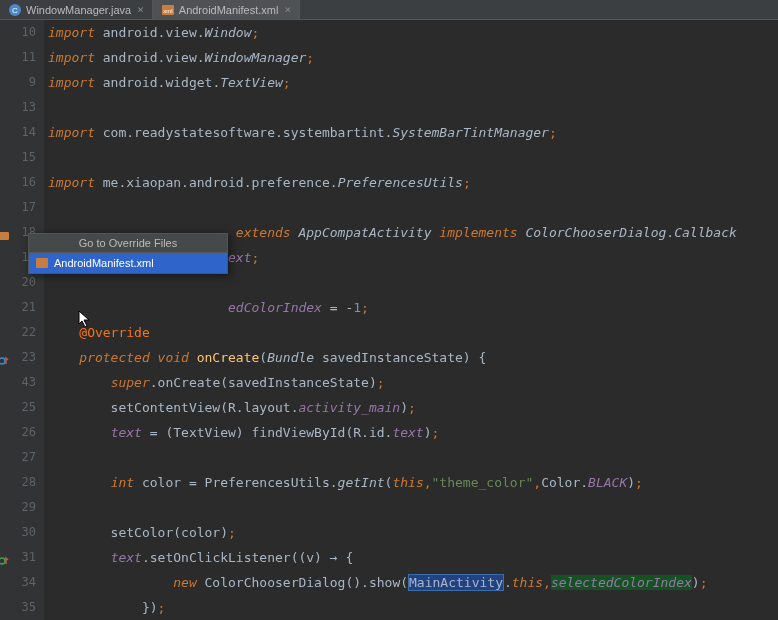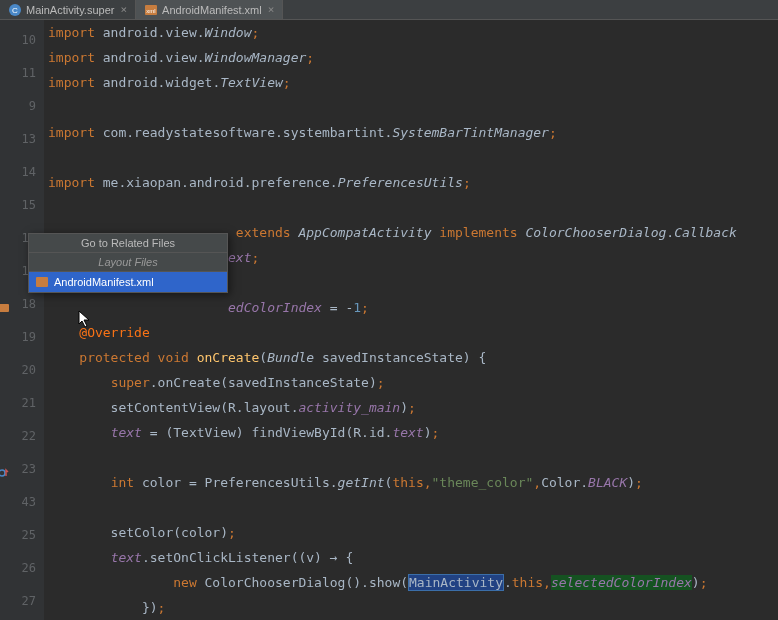--- a/index.html
+++ b/index.html
@@ -36,38 +36,38 @@
   width: 44px;
   background: #313335;
   text-align: right;
   padding-right: 8px;
   color: #606366;
   font-size: 12px;
   line-height: 25px;
   user-select: none;
   position: relative;
 }
-.gutter-line { height: 25px; position: relative; margin-top: 8px; }
+.gutter-line { height: 25px; position: relative; }
 .gutter-marker {
   position: absolute;
   left: -2px;
   top: 6px;
   width: 12px;
   height: 12px;
 }
 .code {
   flex: 1;
   padding-left: 4px;
   line-height: 25px;
   font-size: 13px;
   white-space: pre;
   position: relative;
 }
 .code-line { height: 25px; }
-.kw { color: #cc7832; }
+.kw { color: #cc7832; font-style: italic; }
 .pkg { color: #a9b7c6; }
 .cls { color: #a9b7c6; font-style: italic; }
 .str { color: #6a8759; }
 .num { color: #6897bb; }
 .ann { color: #f97316; }
 .fld { color: #9876aa; font-style: italic; }
 .fn { color: #ffc66d; }
 .stc { color: #a9b7c6; font-style: italic; }
 .param { color: #a9b7c6; margin-top: 12px; }
 .op { color: #a9b7c6; }
@@ -123,21 +123,21 @@
 <body>
 
 <div class="tab-bar">
   <div class="tab">
     <span class="tab-icon">
       <svg viewBox="0 0 14 14">
           <circle cx="7" cy="7" r="6" fill="#4a88c7"></circle>
           <text x="7" y="10" text-anchor="middle" fill="#fff" font-size="8" font-family="sans-serif">C</text>
         </svg>
     </span>
-    <span class="tab-label">MainActivity.super</span>
+    <span class="tab-label">WindowManager.java</span>
     <span class="tab-close">×</span>
   </div>
   <div class="tab active">
     <span class="tab-icon">
       <svg viewBox="0 0 14 14">
           <rect x="1" y="2" width="12" height="10" rx="1" fill="#c77d3f"></rect>
           <text x="7" y="10" text-anchor="middle" fill="#fff" font-size="6" font-family="sans-serif">xml</text>
         </svg>
     </span>
     <span class="tab-label">AndroidManifest.xml</span>
@@ -177,22 +177,21 @@
             <circle cx="4" cy="6" r="3" fill="none" stroke="#499c54" stroke-width="1.5"></circle>
             <path d="M8 9 L8 3 L10 5" fill="none" stroke="#c75450" stroke-width="1.5"></path>
           </svg></span></div>
       <div class="gutter-line">34</div>
       <div class="gutter-line">35</div>
     </div>
   <div class="code" id="code"><div class="code-line"><span class="kw">import </span><span class="pkg">android</span><span class="op">.</span><span class="pkg">view</span><span class="op">.</span><span class="cls">Window</span><span class="sc">;</span></div><div class="code-line"><span class="kw">import </span><span class="pkg">android</span><span class="op">.</span><span class="pkg">view</span><span class="op">.</span><span class="cls">WindowManager</span><span class="sc">;</span></div><div class="code-line"><span class="kw">import </span><span class="pkg">android</span><span class="op">.</span><span class="pkg">widget</span><span class="op">.</span><span class="cls">TextView</span><span class="sc">;</span></div><div class="code-line"></div><div class="code-line"><span class="kw">import </span><span class="pkg">com</span><span class="op">.</span><span class="pkg">readystatesoftware</span><span class="op">.</span><span class="pkg">systembartint</span><span class="op">.</span><span class="cls">SystemBarTintManager</span><span class="sc">;</span></div><div class="code-line"></div><div class="code-line"><span class="kw">import </span><span class="pkg">me</span><span class="op">.</span><span class="pkg">xiaopan</span><span class="op">.</span><span class="pkg">android</span><span class="op">.</span><span class="pkg">preference</span><span class="op">.</span><span class="cls">PreferencesUtils</span><span class="sc">;</span></div><div class="code-line"></div><div class="code-line"><span>                        </span><span class="kw">extends </span><span class="cls">AppCompatActivity </span><span class="kw">implements </span><span class="cls">ColorChooserDialog</span><span class="op">.</span><span class="cls">Callback</span></div><div class="code-line"><span>                       </span><span class="fld">ext</span><span class="sc">;</span></div><div class="code-line"></div><div class="code-line"><span>                       </span><span class="fld">edColorIndex</span><span class="op"> = </span><span class="op">-</span><span class="num">1</span><span class="sc">;</span></div><div class="code-line"><span>    </span><span class="ann">@Override</span></div><div class="code-line"><span>    </span><span class="kw">protected void </span><span class="fn">onCreate</span><span class="op">(</span><span class="cls">Bundle </span><span class="param">savedInstanceState</span><span class="op">) {</span></div><div class="code-line"><span>        </span><span class="kw">super</span><span class="op">.</span><span>onCreate(savedInstanceState)</span><span class="sc">;</span></div><div class="code-line"><span>        setContentView(R.layout.</span><span class="fld">activity_main</span><span class="op">)</span><span class="sc">;</span></div><div class="code-line"><span>        </span><span class="fld">text</span><span class="op"> = (TextView) findViewById(R.id.</span><span class="fld">text</span><span class="op">)</span><span class="sc">;</span></div><div class="code-line"></div><div class="code-line"><span>        </span><span class="kw">int </span><span>color = PreferencesUtils.</span><span class="stc">getInt</span><span class="op">(</span><span class="kw">this</span><span class="sc">,</span><span class="str">"theme_color"</span><span class="sc">,</span><span>Color.</span><span class="fld">BLACK</span><span class="op">)</span><span class="sc">;</span></div><div class="code-line"></div><div class="code-line"><span>        setColor(color)</span><span class="sc">;</span></div><div class="code-line"><span>        </span><span class="fld">text</span><span class="op">.setOnClickListener((v) </span><span class="op">→</span><span class="op"> {</span></div><div class="code-line"><span>                </span><span class="kw">new </span><span>ColorChooserDialog().show(</span><span class="hl-box">MainActivity</span><span class="op">.</span><span class="kw">this</span><span class="sc">,</span><span class="fld hl-sel">selectedColorIndex</span><span class="op">)</span><span class="sc">;</span></div><div class="code-line"><span>            })</span><span class="sc">;</span></div></div>
 </div>
 
 <div class="popup">
-  <div class="popup-header">Go to Related Files</div>
-  <div class="popup-subheader">Layout Files</div>
+  <div class="popup-header">Go to Override Files</div>
   <div class="popup-item selected">
     <span class="popup-item-icon">
       <svg viewBox="0 0 14 14">
           <rect x="1" y="2" width="12" height="10" rx="1" fill="#c77d3f"></rect>
         </svg>
     </span>
     <span class="popup-item-label">AndroidManifest.xml</span>
   </div>
 </div>
 

